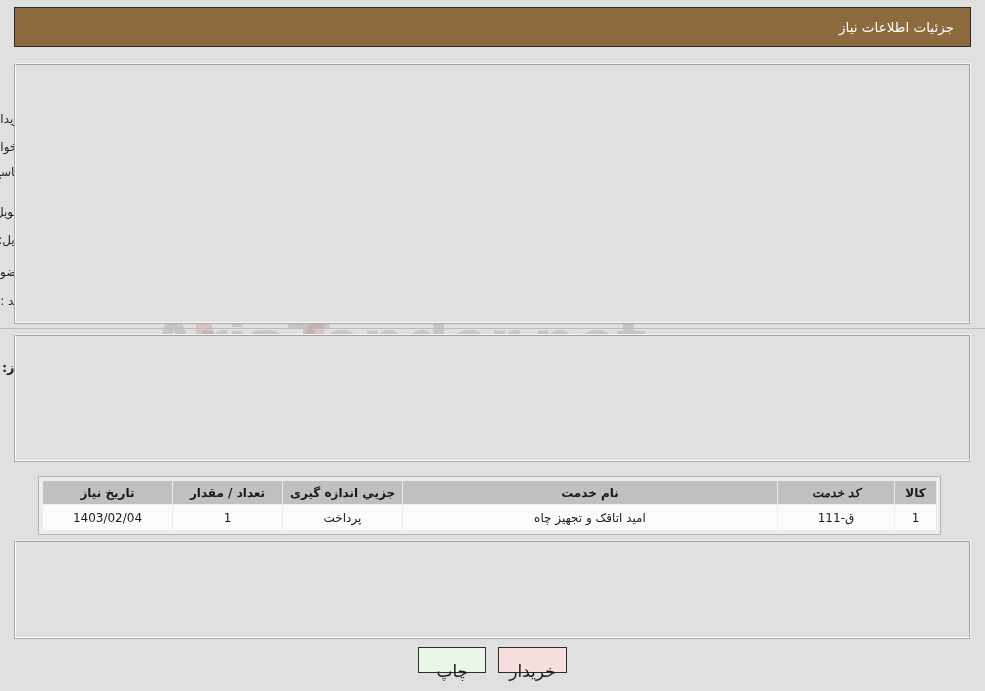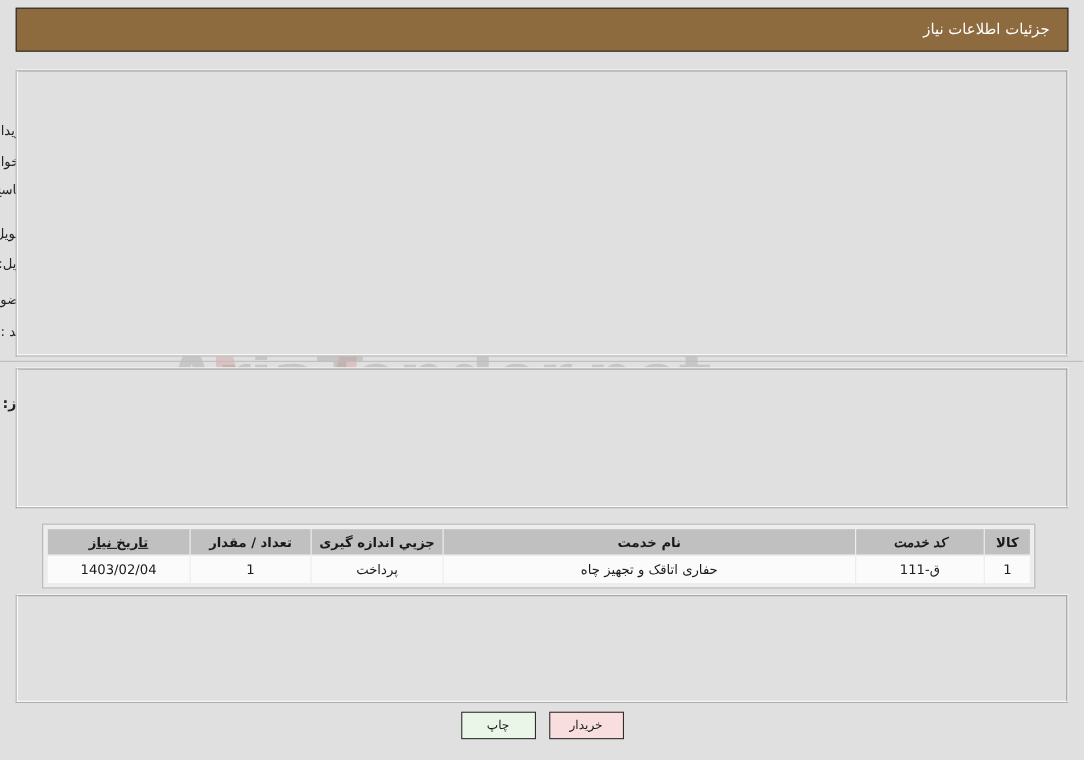--- a/index.html
+++ b/index.html
@@ -213,27 +213,27 @@
     width: 985px;
     display: flex;
     justify-content: center;
     gap: 12px;
     z-index: 4;
   }
   .btn {
     min-width: 68px;
     height: 25px;
     line-height: 23px;
-    font-size: 11px;
+    font-size: 17px;
     text-align: center;
     border: 1px solid #2d2d2d;
     background: #eaf6e8;
     color: #1a1a1a;
     cursor: pointer;
-    padding: 0 10px;
+    padding: 12px 10px;
     font-family: "DejaVu Sans", "Liberation Sans", sans-serif;
   }
   .btn.red { background: #f8dede; }
   .divider {
     position: absolute;
     left: 0; width: 985px; height: 0;
     border-top: 1px solid #bdbdbd;
     z-index: 1;
   }
 </style>
@@ -335,28 +335,28 @@
 
   <div class="tblbox" style="left:38px; top:476px; width:903px;">
     <table class="grid">
       <thead>
         <tr>
           <th style="width:42px;">کالا</th>
           <th style="width:117px;font-style:italic;">کد خدمت</th>
           <th>نام خدمت</th>
           <th style="width:120px;">جزیي اندازه گیری</th>
           <th style="width:110px;margin-top:42px;">تعداد / مقدار</th>
-          <th style="width:130px;text-decoration:underline;">تاریخ نیاز</th>
+          <th style="width:130px;">تاریخ نیاز</th>
         </tr>
       </thead>
       <tbody>
         <tr>
           <td>1</td>
           <td>ق-111</td>
-          <td>حفاری اتاقک و تجهیز چاه</td>
+          <td>امید اتاقک و تجهیز چاه</td>
           <td>پرداخت</td>
           <td>1</td>
           <td>1403/02/04</td>
         </tr>
       </tbody>
     </table>
   </div>
 
   <div class="panel" style="left:14px; top:540px; width:957px; height:99px;">
     <div class="panel-inner-hl"></div>

